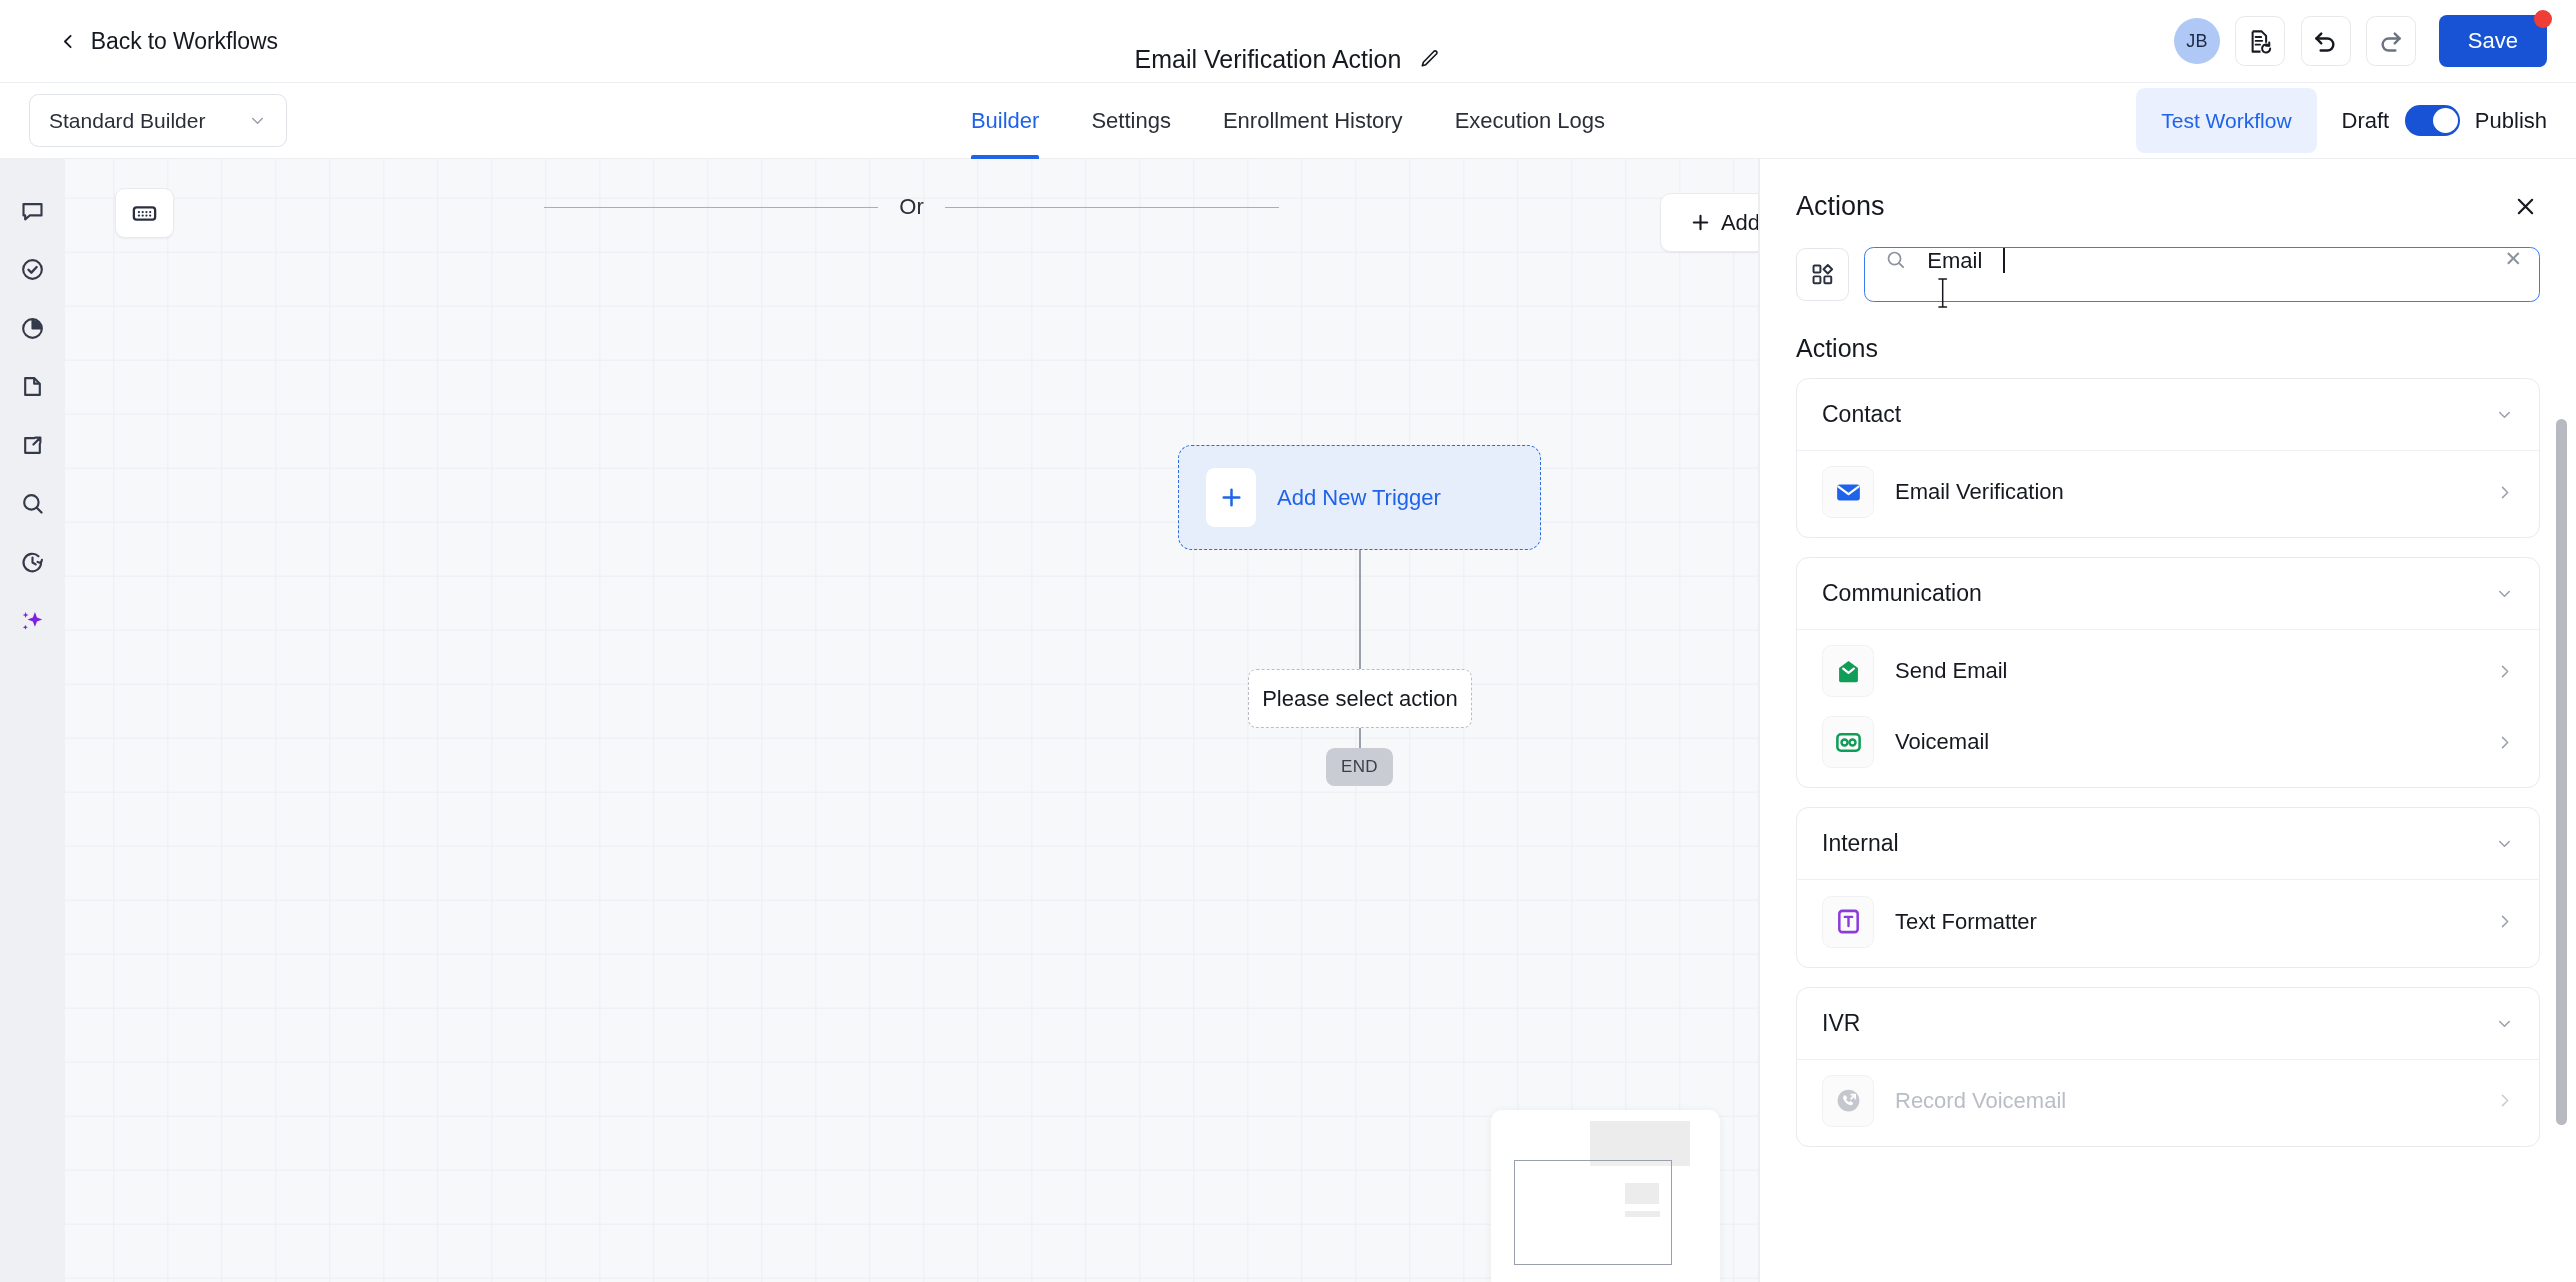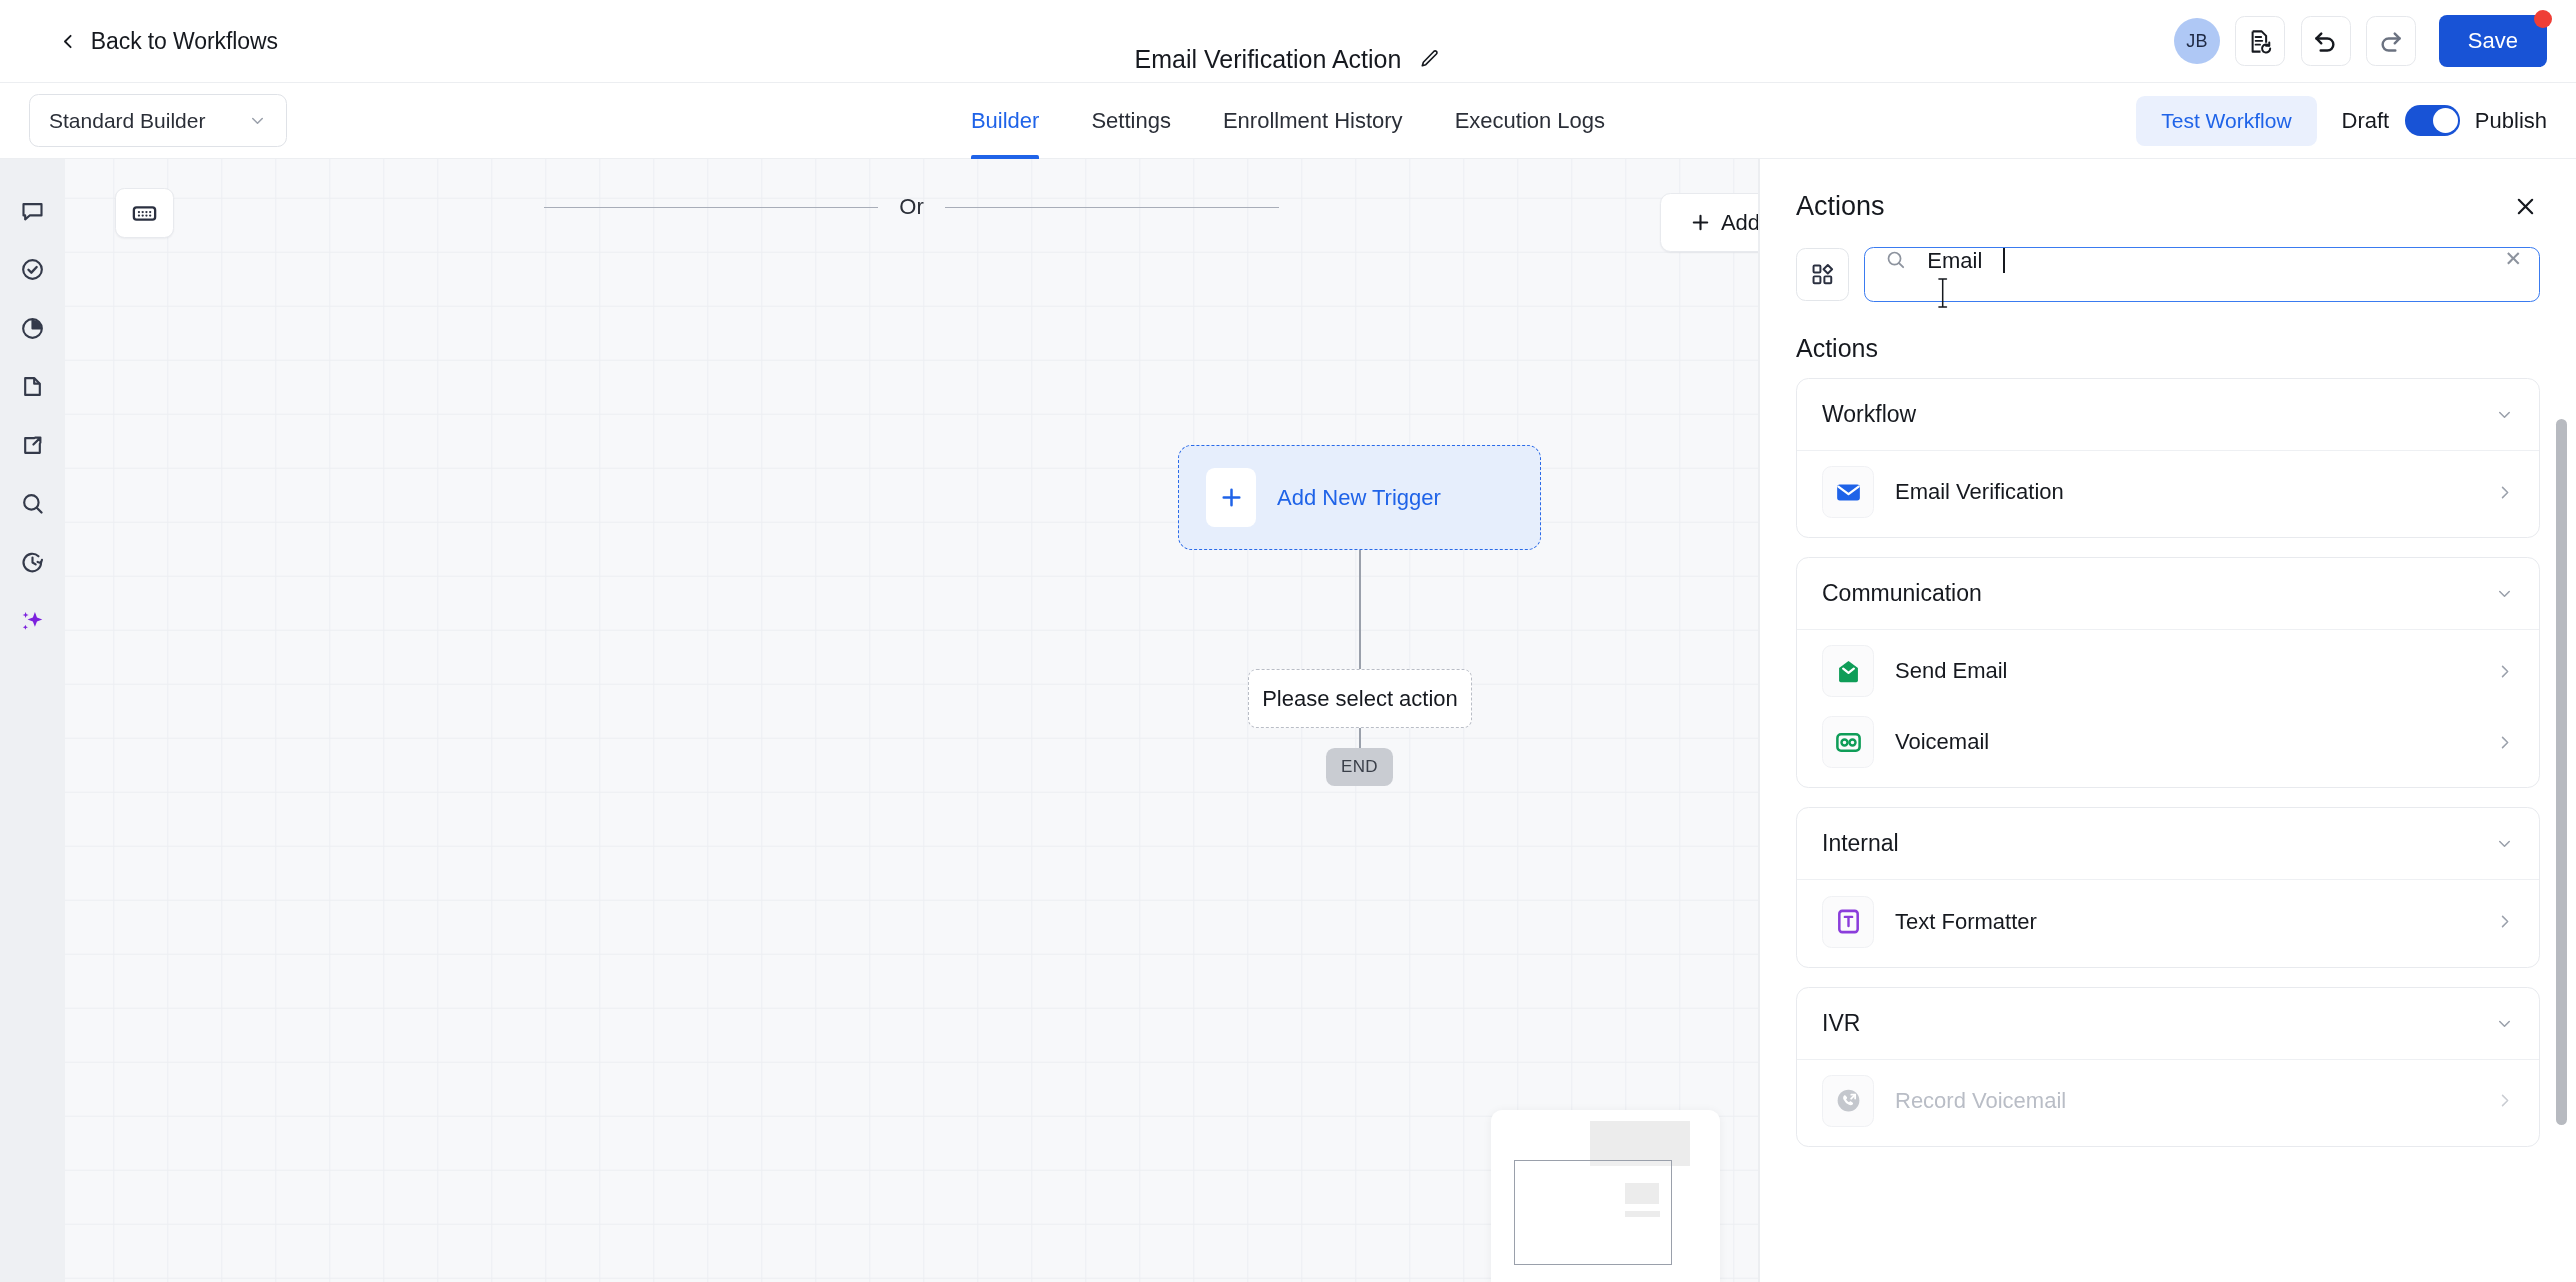--- a/index.html
+++ b/index.html
@@ -96,21 +96,21 @@
   .tab.active:after {
     content:""; position: absolute; left: 26px; right: 26px; bottom: 0;
     height: 3.8px; background: #1f63e8; border-radius: 1.9px 1.9px 0 0;
   }
 
   .subbar-right { margin-left: auto; display: flex; align-items: center; gap: 25px; z-index:2; }
   .test-wf {
     background: #eaf0fd; color: #1f63e8;
     font-size: 21px; font-weight: 500;
     border: none; border-radius: 8.6px;
-    padding: 0 25px; height: 50px; cursor: pointer;
+    padding: 0 25px; height: 65px; cursor: pointer;
     font-family: inherit;
     text-align: center;
   }
   .pubgroup { display: flex; align-items: center; gap: 15.3px; }
   .pubgroup .lbl { font-size: 22px; color: #16191f; }
   .toggle {
     width: 55px; height: 30.5px; border-radius: 15.3px;
     background: #1853d6; position: relative; cursor: pointer;
   }
   .toggle .knob {
@@ -546,21 +546,21 @@
           <span class="clear-x">✕</span>
         </div>
       </div>
 
       <div class="section-title">Actions</div>
 
       <div class="scroll-area">
 
         <div class="group">
           <div class="group-head">
-            <span class="g-label">Workflow</span>
+            <span class="g-label">Contact</span>
             <svg width="19" height="19" viewBox="0 0 24 24" fill="none">
               <path d="M6 9.5l6 6 6-6" stroke="#9aa0ab" stroke-width="1.9" stroke-linecap="round" stroke-linejoin="round"></path>
             </svg>
           </div>
           <div class="group-body">
             <div class="act-row">
               <div class="act-icon-box">
                 <svg width="29" height="29" viewBox="0 0 24 24">
                   <rect x="2.6" y="5.4" width="18.8" height="13.2" rx="2.2" fill="#1f63e8"></rect>
                   <path d="M3.6 7.2L12 13.4l8.4-6.2" stroke="#ffffff" stroke-width="1.9" fill="none" stroke-linecap="round" stroke-linejoin="round"></path>

